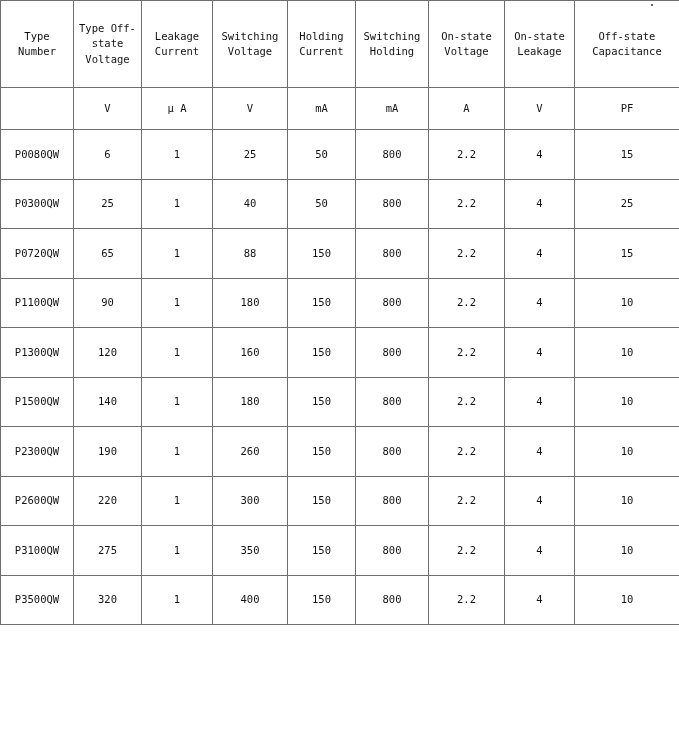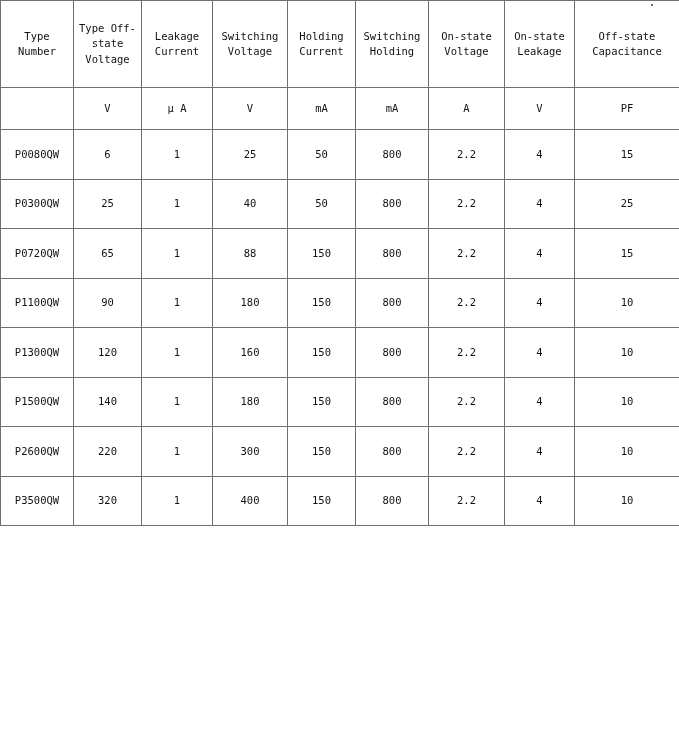--- a/index.html
+++ b/index.html
@@ -174,24 +174,46 @@
         <td>140</td>
         <td>1</td>
         <td>180</td>
         <td>150</td>
         <td>800</td>
         <td>2.2</td>
         <td>4</td>
         <td>10</td>
       </tr>
       <tr class="data-row">
+        <td>P2300QW</td>
+        <td>190</td>
+        <td>1</td>
+        <td>260</td>
+        <td>150</td>
+        <td>800</td>
+        <td>2.2</td>
+        <td>4</td>
+        <td>10</td>
+      </tr>
+      <tr class="data-row">
         <td>P2600QW</td>
         <td>220</td>
         <td>1</td>
         <td>300</td>
+        <td>150</td>
+        <td>800</td>
+        <td>2.2</td>
+        <td>4</td>
+        <td>10</td>
+      </tr>
+      <tr class="data-row">
+        <td>P3100QW</td>
+        <td>275</td>
+        <td>1</td>
+        <td>350</td>
         <td>150</td>
         <td>800</td>
         <td>2.2</td>
         <td>4</td>
         <td>10</td>
       </tr>
       <tr class="data-row">
         <td>P3500QW</td>
         <td>320</td>
         <td>1</td>

